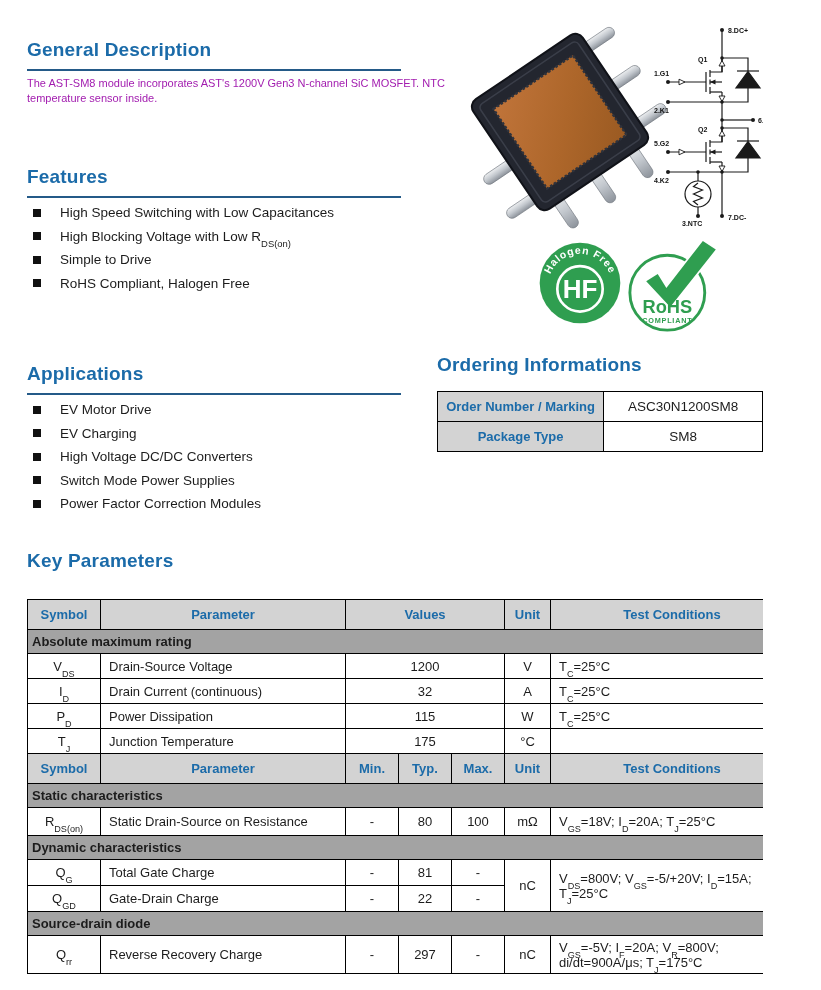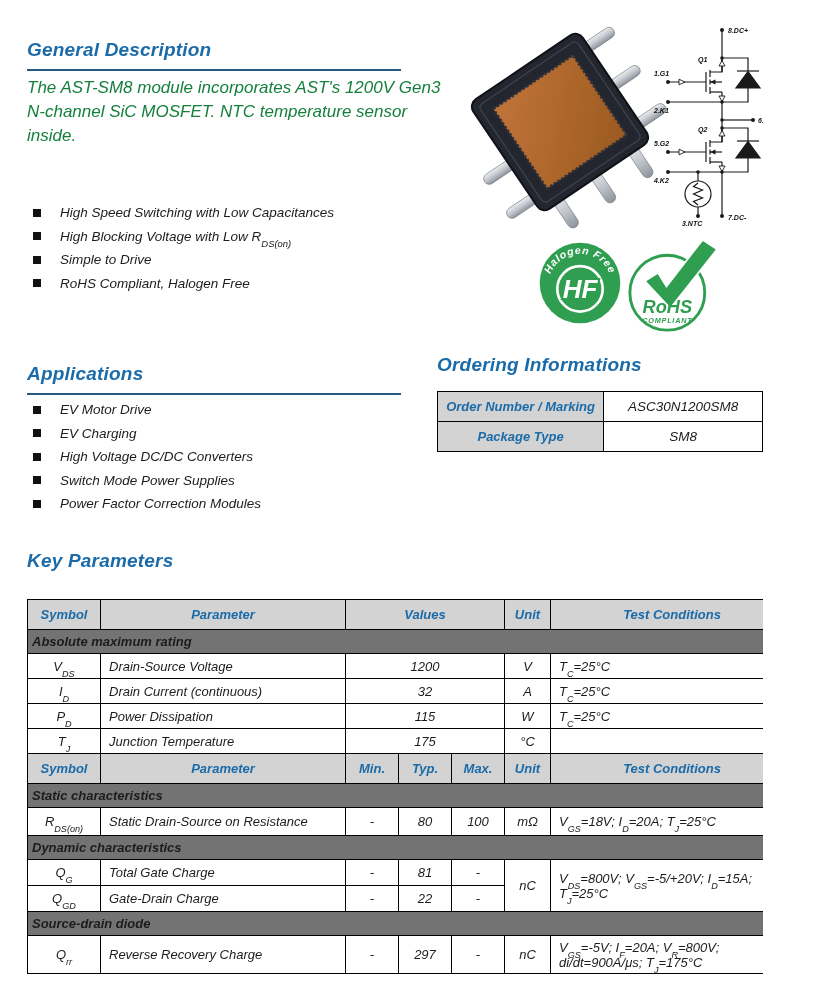--- a/index.html
+++ b/index.html
@@ -1,61 +1,62 @@
 <!DOCTYPE html>
 <html><head>
 <meta charset="utf-8">
 <style>
   * { margin:0; padding:0; box-sizing:border-box; }
   html,body { background:#fff; }
   .page {
     position:relative; width:763px; height:990px; background:#ffffff;
-    font-family:"Liberation Sans", sans-serif; color:#111; overflow:hidden;font-style:italic;
+    font-family:"Liberation Sans", sans-serif; color:#111; overflow:hidden;
   }
   .abs { position:absolute; }
   .h-title {
     color:#1b6ba9; font-size:19px; font-weight:bold; letter-spacing:0.2px;
   }
   .underlined { width:374px; border-bottom:2px solid #245a88; padding-bottom:8px; }
-  .gd-body { font-size:17px; line-height:24px; width:424px; color:#15803d; }
+  .gd-body { font-size:11px; line-height:15px; width:424px; color:#a21caf; }
   .blist { list-style:none; }
   .blist li { display:flex; align-items:center; height:23.5px; font-size:13.5px; color:#1c1c1c; }
   .sqbullet { width:8px; height:8px; background:#111; flex:0 0 8px; margin-right:19px; }
   sub { font-size:70%; line-height:0; position:relative; top:0.28em; }
 
   
   .ord-table { border-collapse:collapse; table-layout:fixed; }
   .ord-table td { border:1px solid #000; height:30px; text-align:center; vertical-align:middle; }
   .ord-label { background:#d3d3d3; color:#1b6ba9; font-weight:bold; font-size:13px;margin-top:43px; }
   .ord-value { font-size:13.5px; color:#1c1c1c; }
 
   
   .kp-table { border-collapse:collapse; table-layout:fixed; width:766px; font-size:13px; }
   .kp-table td { border:1px solid #000; padding:2px 8px; vertical-align:middle; color:#1c1c1c; }
   .kp-table tr.hdr td {
     background:#d3d3d3; color:#1b6ba9; font-weight:bold; text-align:center;
     font-size:13px; padding:2px 4px;
   }
-  .kp-table tr.sect td { font-weight:bold; text-align:left; padding-left:4px; background:#737373; }
+  .kp-table tr.sect td { font-weight:bold; text-align:left; padding-left:4px; background:#a3a3a3; }
   .kp-table td.c { text-align:center; }
   .kp-table td.l { text-align:left; }
   tr.rh30 { height:30px; } tr.rh24 { height:24px; } tr.rh25 { height:25px; }
   tr.rh26 { height:26px; } tr.rh28 { height:28px; } tr.rh38 { height:38px; }
 
   svg text { font-family:"Liberation Sans", sans-serif; }
   .ckt-label { font-size:7px; font-weight:600; fill:#111; }
 </style>
 </head>
 <body>
 
 <div class="page">
 
   <h2 class="abs h-title underlined" style="left:27px; top:39px;">General Description</h2>
   <p class="abs gd-body" style="left:27px; top:76px;">The AST-SM8 module incorporates AST's 1200V Gen3 N-channel SiC MOSFET. NTC temperature sensor inside.</p>
 
+  <h2 class="abs h-title underlined" style="left:27px; top:166px;">Features</h2>
   <ul class="abs blist" style="left:33px; top:201px;">
     <li>
         <span class="sqbullet"></span>
         <span>High Speed Switching with Low Capacitances</span>
       </li>
     <li>
         <span class="sqbullet"></span>
         <span>High Blocking Voltage with Low R<sub>DS(on)</sub></span>
       </li>
     <li>

